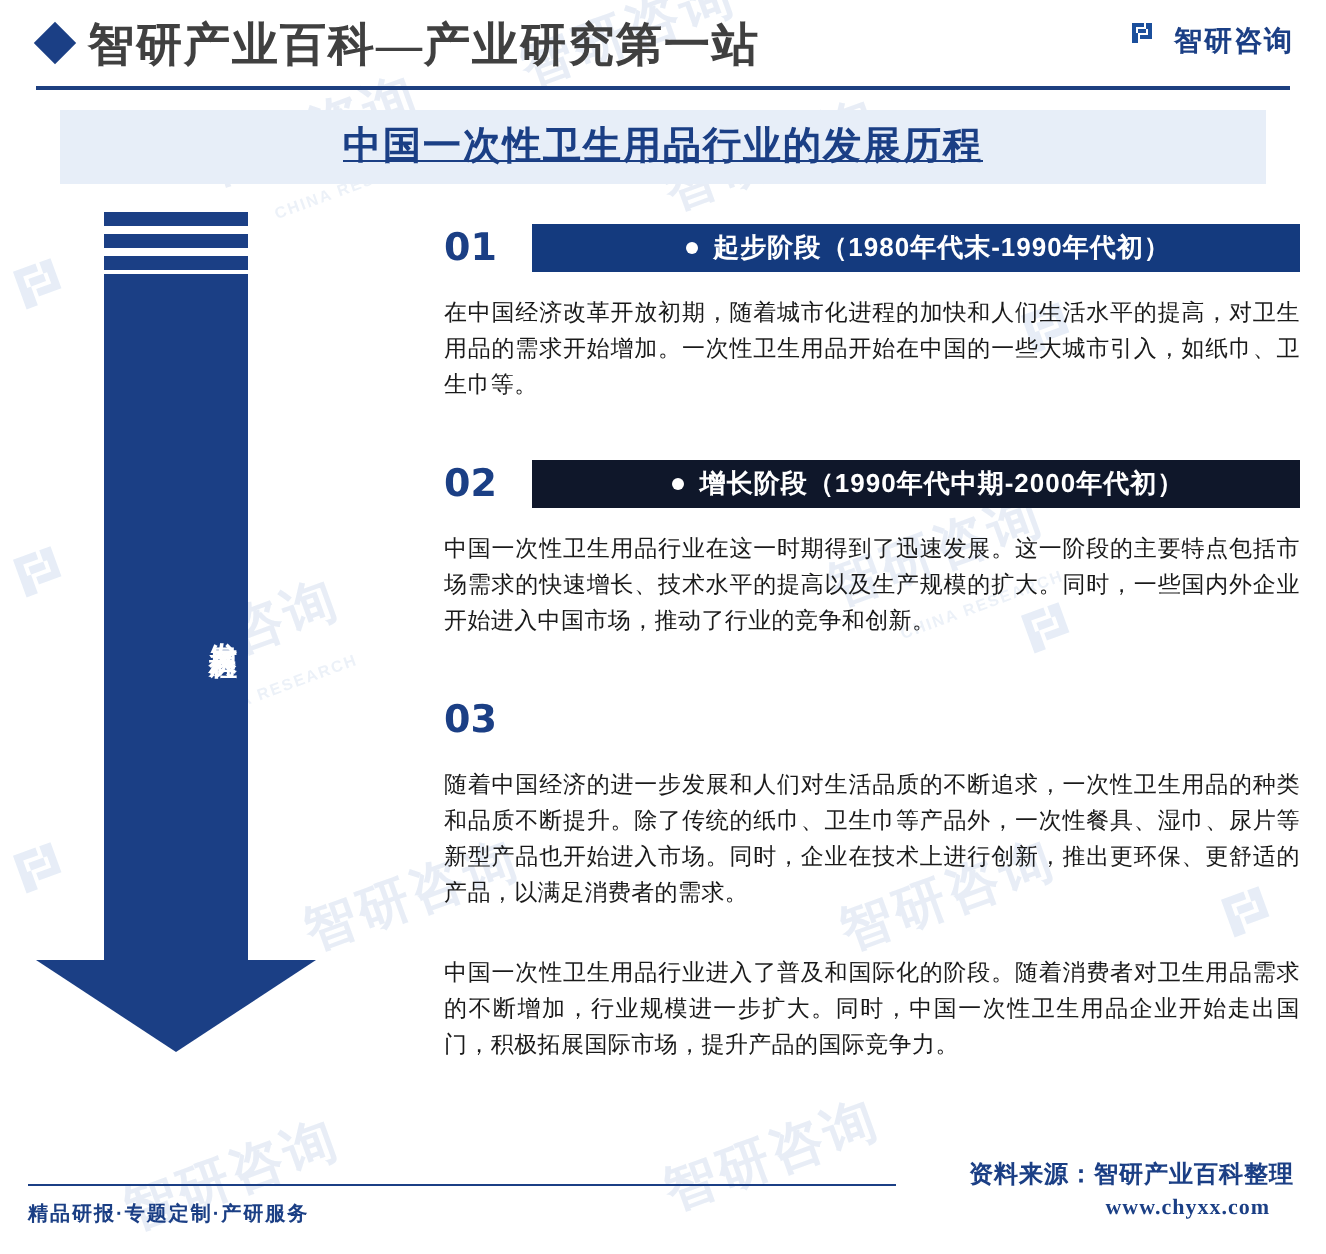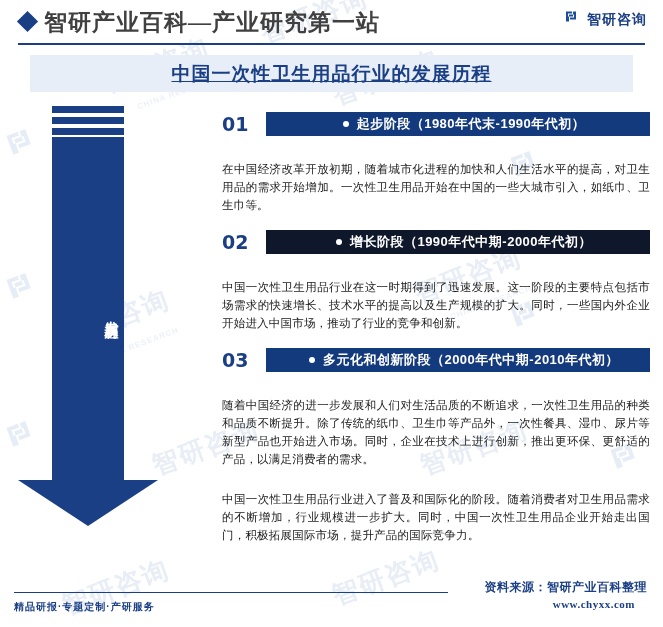--- a/index.html
+++ b/index.html
@@ -225,21 +225,21 @@
     margin-right: 8px;
   }
   .sec-bar-label {
     color: #ffffff;
     font-size: 13px;
     font-weight: bold;
     letter-spacing: 0.5px;
     white-space: nowrap;
   }
   .sec-body {
-    margin-top: 24px;
+    margin-top: 12px;
     font-size: 11.5px;
     line-height: 18px;
     color: #1a1a1a;
     text-align: justify;
     letter-spacing: 0.2px;
   }
 
   .s1 { top: 112px; }
   .s2 { top: 230px; }
   .s3 { top: 348px; }
@@ -386,24 +386,20 @@
           <span class="sec-dot"></span>
           <span class="sec-bar-label">增长阶段（1990年代中期-2000年代初）</span>
         </div>
       </div>
       <div class="sec-body">中国一次性卫生用品行业在这一时期得到了迅速发展。这一阶段的主要特点包括市场需求的快速增长、技术水平的提高以及生产规模的扩大。同时，一些国内外企业开始进入中国市场，推动了行业的竞争和创新。</div>
     </div>
 
     <div class="section s3">
       <div class="sec-head">
         <div class="sec-num">03</div>
-        <div class="sec-bar dark">
-          <span class="sec-dot"></span>
-          <span class="sec-bar-label">多元化和创新阶段（2000年代中期-2010年代初）</span>
-        </div>
       </div>
       <div class="sec-body">随着中国经济的进一步发展和人们对生活品质的不断追求，一次性卫生用品的种类和品质不断提升。除了传统的纸巾、卫生巾等产品外，一次性餐具、湿巾、尿片等新型产品也开始进入市场。同时，企业在技术上进行创新，推出更环保、更舒适的产品，以满足消费者的需求。</div>
     </div>
 
     <div class="section s4">
       <div class="sec-body">中国一次性卫生用品行业进入了普及和国际化的阶段。随着消费者对卫生用品需求的不断增加，行业规模进一步扩大。同时，中国一次性卫生用品企业开始走出国门，积极拓展国际市场，提升产品的国际竞争力。</div>
     </div>
 
   </div>
 

